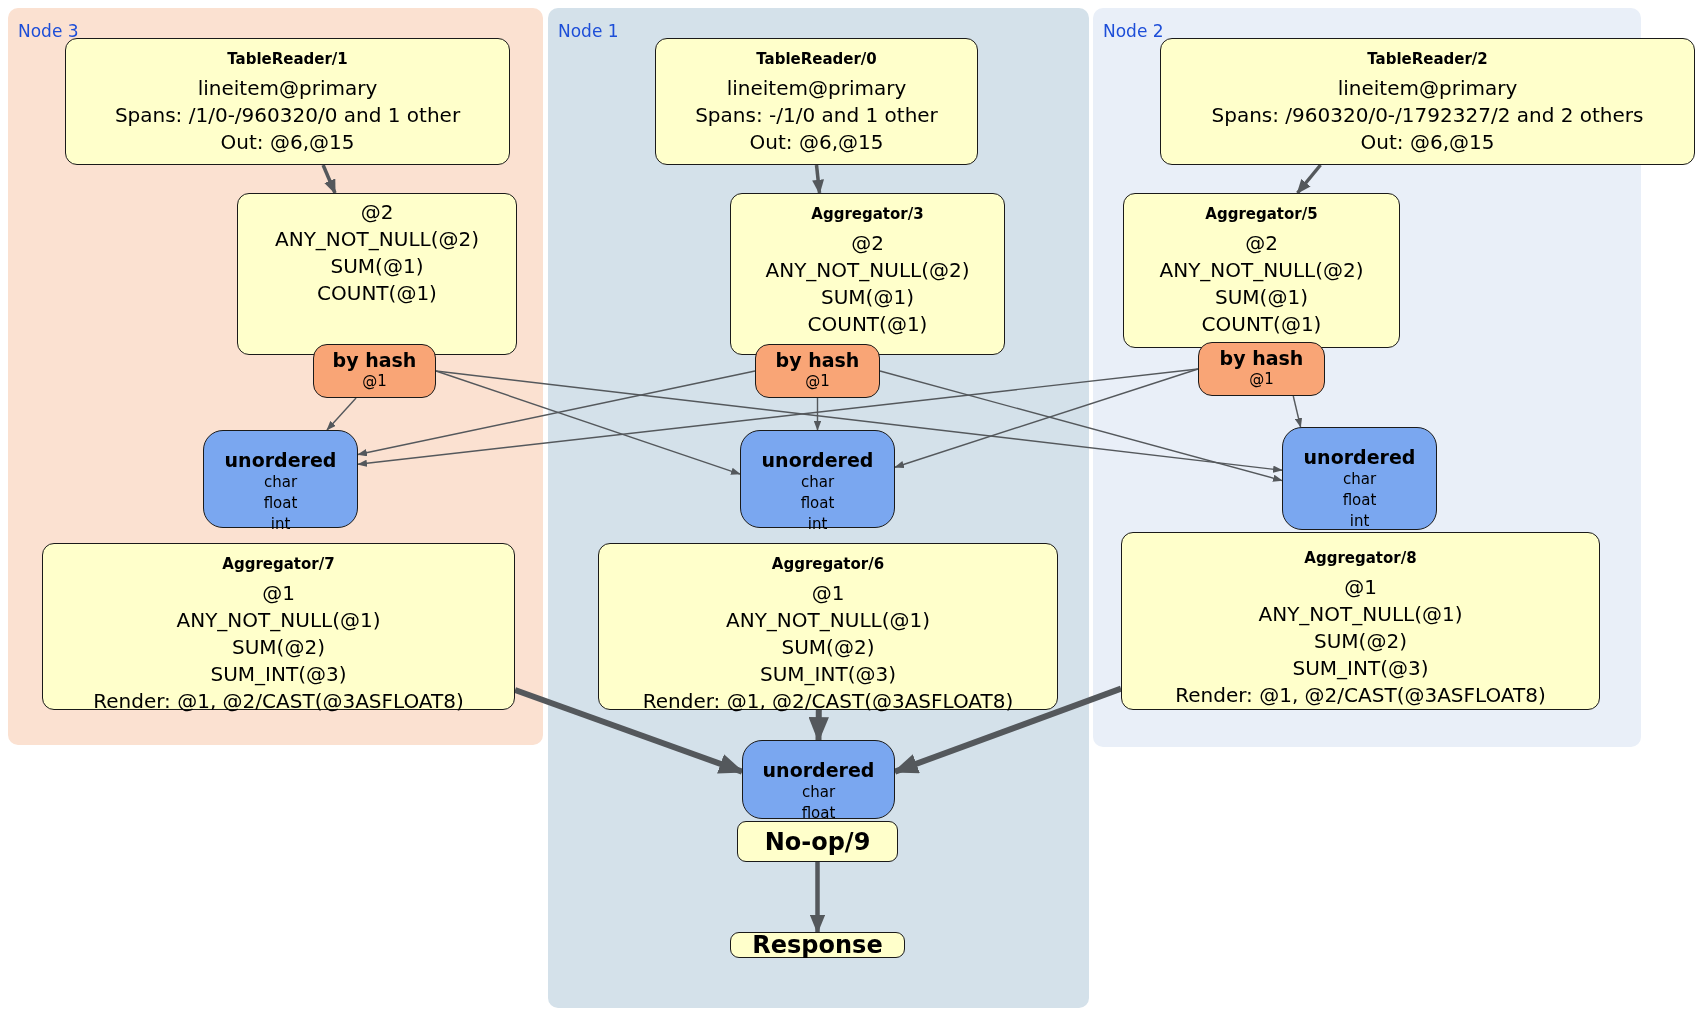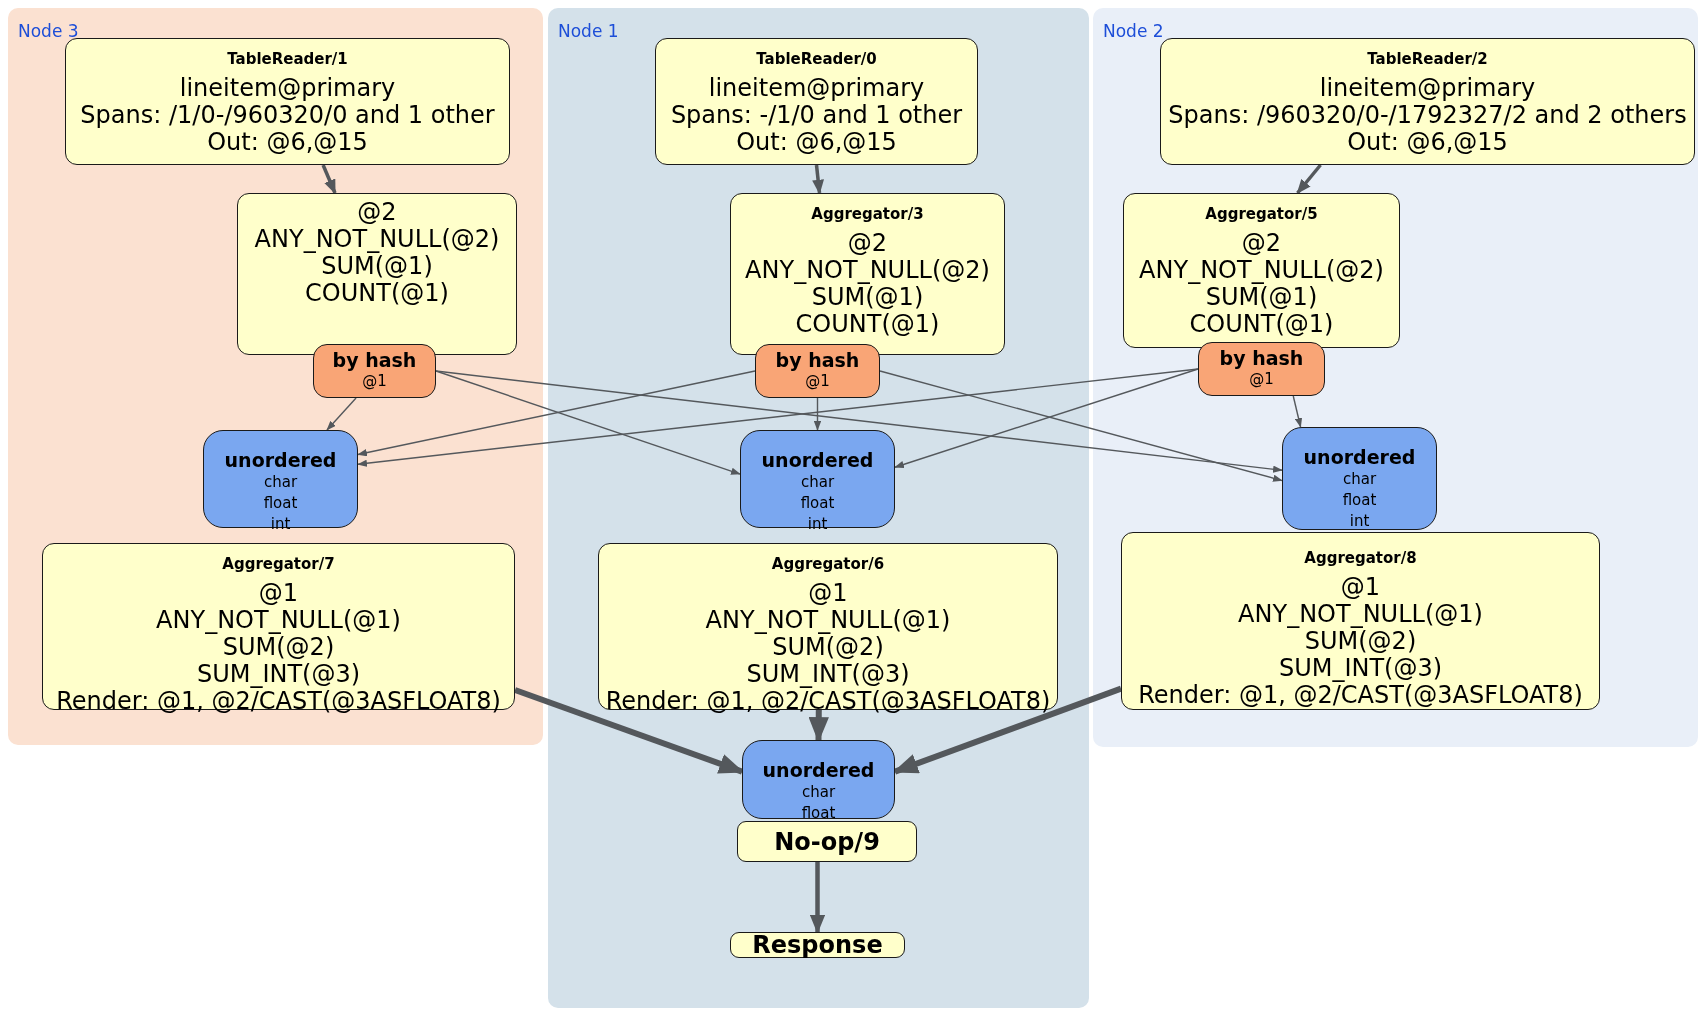--- a/index.html
+++ b/index.html
@@ -17,42 +17,42 @@
   html,body{background:#ffffff;}
   body{font-family:"DejaVu Sans","Liberation Sans",sans-serif;color:var(--text_color);}
   #diagram{position:relative;width:1706px;height:1016px;background:#ffffff;overflow:hidden;}
   .node-group{position:absolute;border-radius:10px;z-index:0;}
   .node-group .node-label{position:absolute;left:10px;top:12px;font-size:17px;line-height:22px;color:#1d4ed8;white-space:nowrap;}
   #edges-svg{position:absolute;left:0;top:0;width:1706px;height:1016px;z-index:1;pointer-events:none;}
   #edges-svg .ah{fill:var(--edge_color);}
   .box{position:absolute;text-align:center;border:1.6px solid var(--box_border);white-space:nowrap;}
   .proc{background:var(--processor_fill);border-radius:12px;z-index:2;padding-top:5px;}
   .proc-title{font-weight:bold;font-size:15px;line-height:31px;}
-  .proc-line{font-size:24px;line-height:27px;}
+  .proc-line{font-size:20px;line-height:27px;}
   .router{background:var(--router_fill);border-radius:14px;z-index:3;padding-top:3px;border-width:1.8px;}
   .router-title{font-weight:bold;font-size:19px;line-height:24px;}
   .router-line{font-size:15px;line-height:19px;}
   .sync{background:var(--sync_fill);border-radius:20px;z-index:3;padding-top:5px;border-width:1.8px;}
   .sync-title{font-weight:bold;font-size:19px;line-height:24px;margin-top:12px;}
   .sync-line{font-size:15px;line-height:21px;}
   .mini{background:var(--processor_fill);border-radius:9px;z-index:2;display:flex;align-items:center;justify-content:center;}
   .mini .proc-title{font-size:24px;line-height:28px;}
 </style>
 </head>
 <body>
 
 <div id="diagram">
 
   <div class="node-group" style="left:8px;top:8px;width:535px;height:737px;background:var(--node3_bg);">
     <div class="node-label">Node 3</div>
   </div>
   <div class="node-group" style="left:548px;top:8px;width:541px;height:1000px;background:var(--node1_bg);">
     <div class="node-label">Node 1</div>
   </div>
-  <div class="node-group" style="left:1093px;top:8px;width:605px;height:739px;background:var(--node2_bg);">
+  <div class="node-group" style="left:1093px;top:8px;width:548px;height:739px;background:var(--node2_bg);">
     <div class="node-label">Node 2</div>
   </div>
 
   <svg id="edges-svg" xmlns="http://www.w3.org/2000/svg">
     <defs>
       <marker id="ah-small" markerWidth="7" markerHeight="5.2" refX="6.4" refY="2.6" orient="auto" markerUnits="strokeWidth">
         <path class="ah" d="M0,0 L7,2.6 L0,5.2 Z"></path>
       </marker>
       <marker id="ah-big" markerWidth="4.2" markerHeight="3.4" refX="3.8" refY="1.7" orient="auto" markerUnits="strokeWidth">
         <path class="ah" d="M0,0 L4.2,1.7 L0,3.4 Z"></path>
@@ -136,21 +136,21 @@
     <div class="proc-line">ANY_NOT_NULL(@1)</div>
     <div class="proc-line">SUM(@2)</div>
     <div class="proc-line">SUM_INT(@3)</div>
     <div class="proc-line">Render: @1, @2/CAST(@3ASFLOAT8)</div>
   </div>
   <div class="box sync" style="left:742px;top:740px;width:153px;height:79px;">
     <div class="sync-title">unordered</div>
     <div class="sync-line">char</div>
     <div class="sync-line">float</div>
   </div>
-  <div class="box mini" style="left:737px;top:821px;width:180px;height:41px;">
+  <div class="box mini" style="left:737px;top:821px;width:161px;height:41px;">
     <div class="proc-title">No-op/9</div>
   </div>
   <div class="box mini" style="left:730px;top:932px;width:175px;height:26px;text-align:center;">
     <div class="proc-title">Response</div>
   </div>
 
   <div class="box proc" style="left:1160px;top:38px;width:535px;height:127px;">
     <div class="proc-title">TableReader/2</div>
     <div class="proc-line">lineitem@primary</div>
     <div class="proc-line">Spans: /960320/0-/1792327/2 and 2 others</div>

